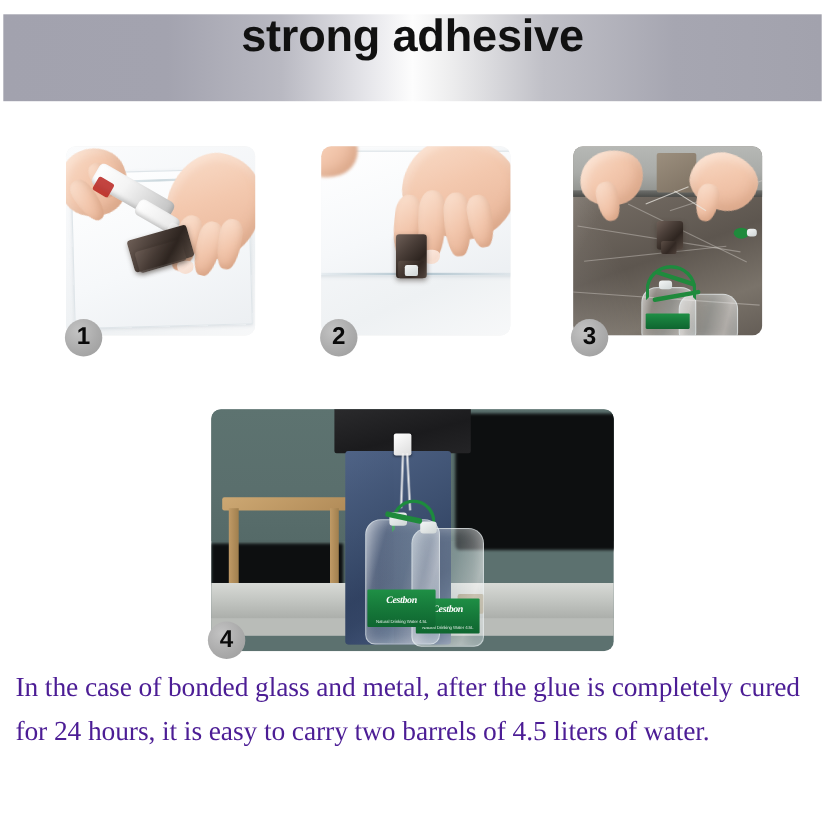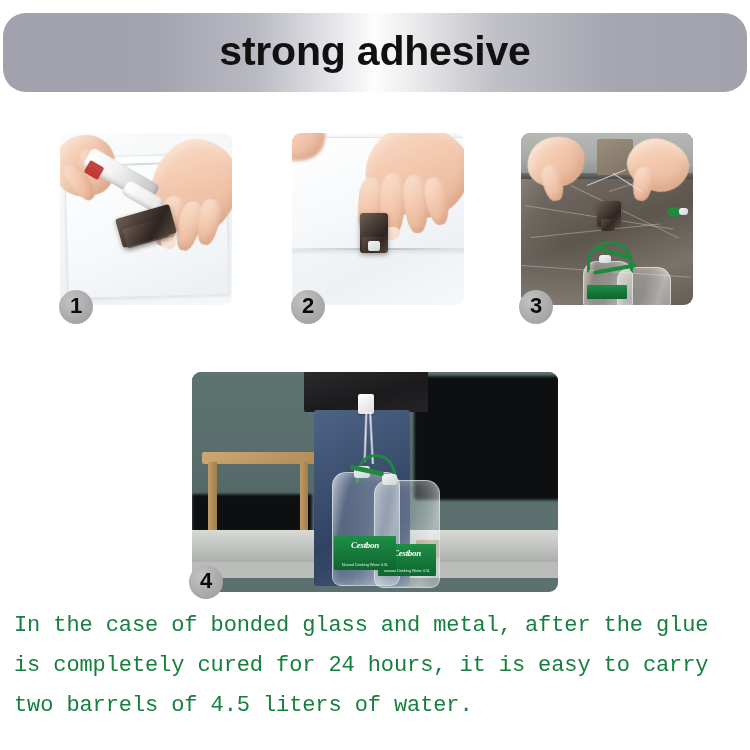--- a/index.html
+++ b/index.html
@@ -27,23 +27,22 @@
         #a2a2ae 0%,
         #a3a3af 20%,
         #b9b9c2 34%,
         #e8e8ec 45%,
         #fdfdfd 50%,
         #ececed 55%,
         #c0c0c7 66%,
         #a6a6b1 82%,
         #a2a2ad 100%);
     display: flex;
-    align-items: center;
+    align-items: flex-start;
     justify-content: center;
-    border-radius: 23px;
   }
   .banner-title {
     font-size: 41px;
     font-weight: 700;
     color: #111111;
     letter-spacing: -0.2px;
     line-height: 1;
     transform: translateY(-1px);
     font-family: "Liberation Sans", sans-serif;
   }
@@ -86,26 +85,26 @@
   .badge-2 { left: 291px; top: 290px; }
   .badge-3 { left: 519px; top: 290px; }
   .badge-4 { left: 189px; top: 565px; }
 
   
   .caption {
     position: absolute;
     left: 14px;
     top: 606px;
     width: 724px;
-    font-size: 22px;
+    font-size: 25px;
     line-height: 40px;
-    color: #15803d;
+    color: #4c1d95;
     font-weight: 400;
     letter-spacing: -0.1px;
-    font-family: Liberation Mono, monospace;
+    font-family: Liberation Serif, serif;
   }
 
   
 
   
   .scene-glass {
     position: absolute;
     inset: 0;
     background: linear-gradient(155deg, #fbfcfd 0%, #f4f6f8 40%, #eef1f3 70%, #f7f8f9 100%);
   }

